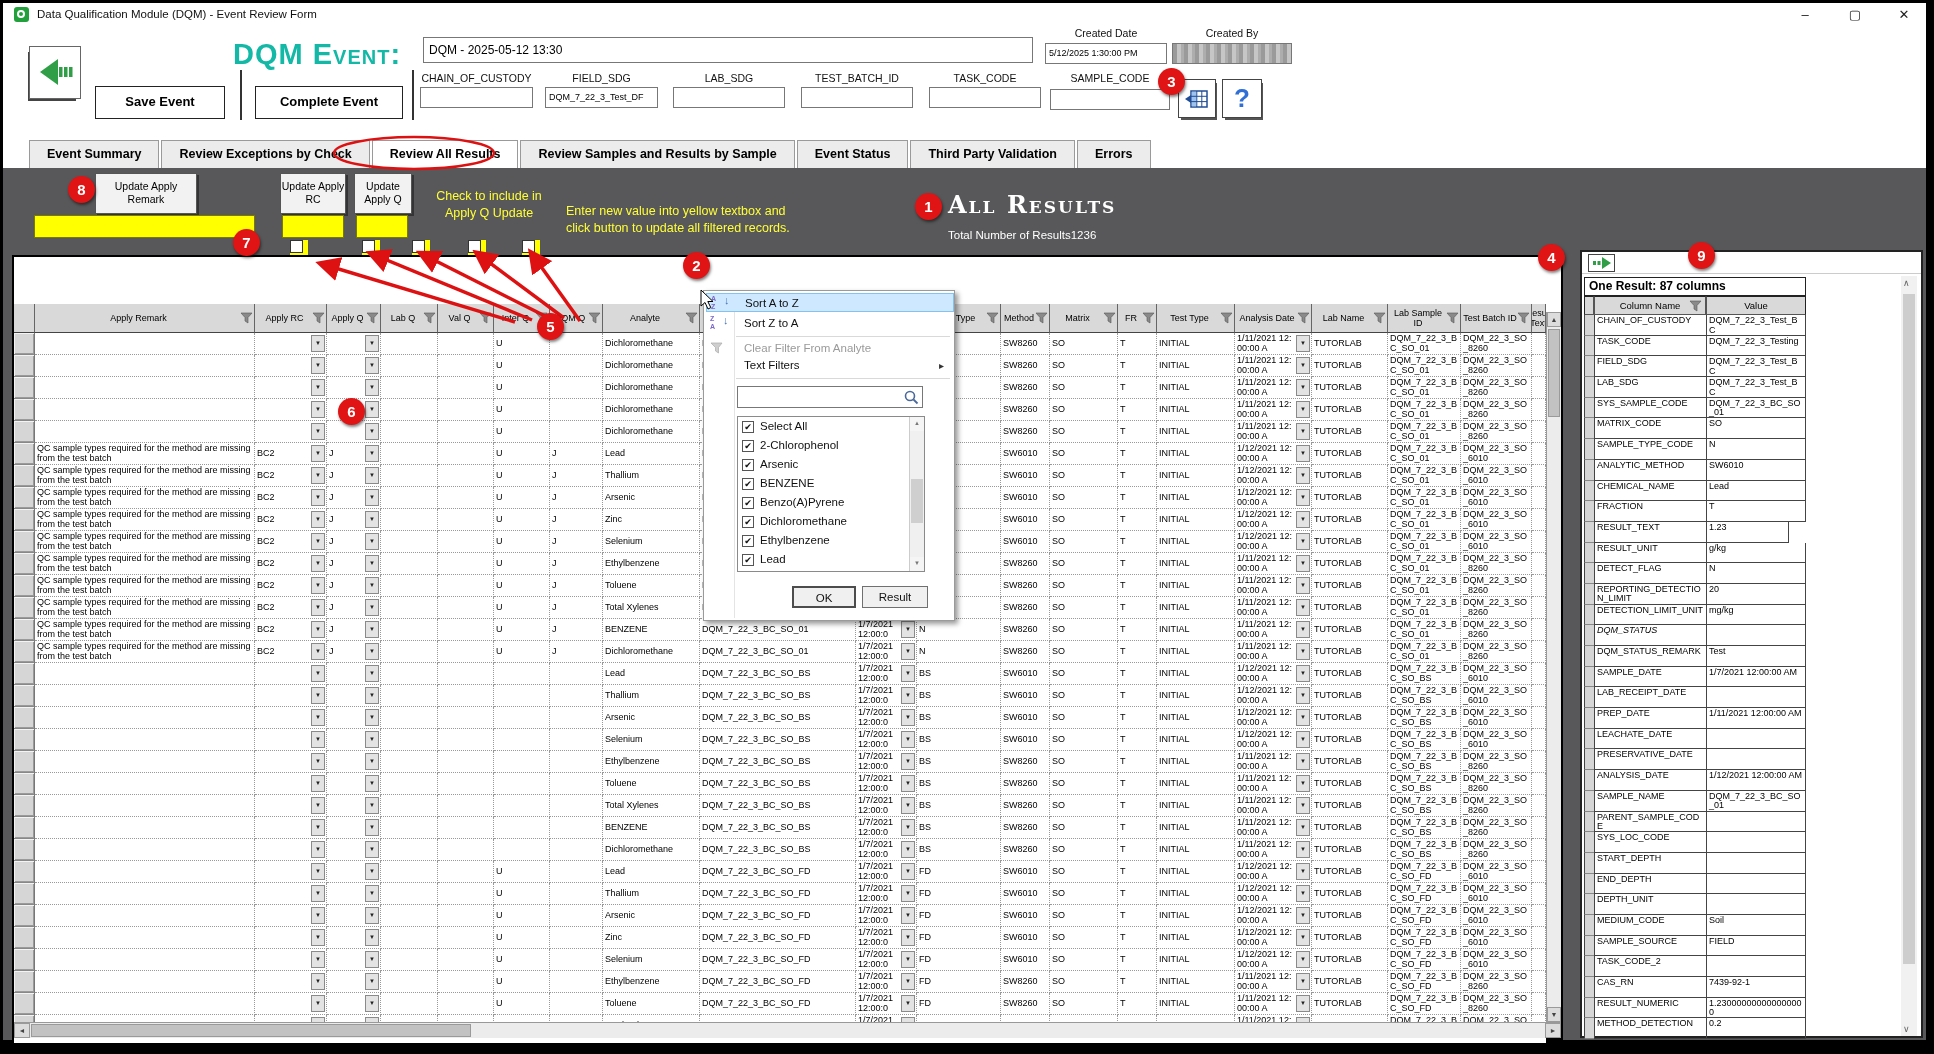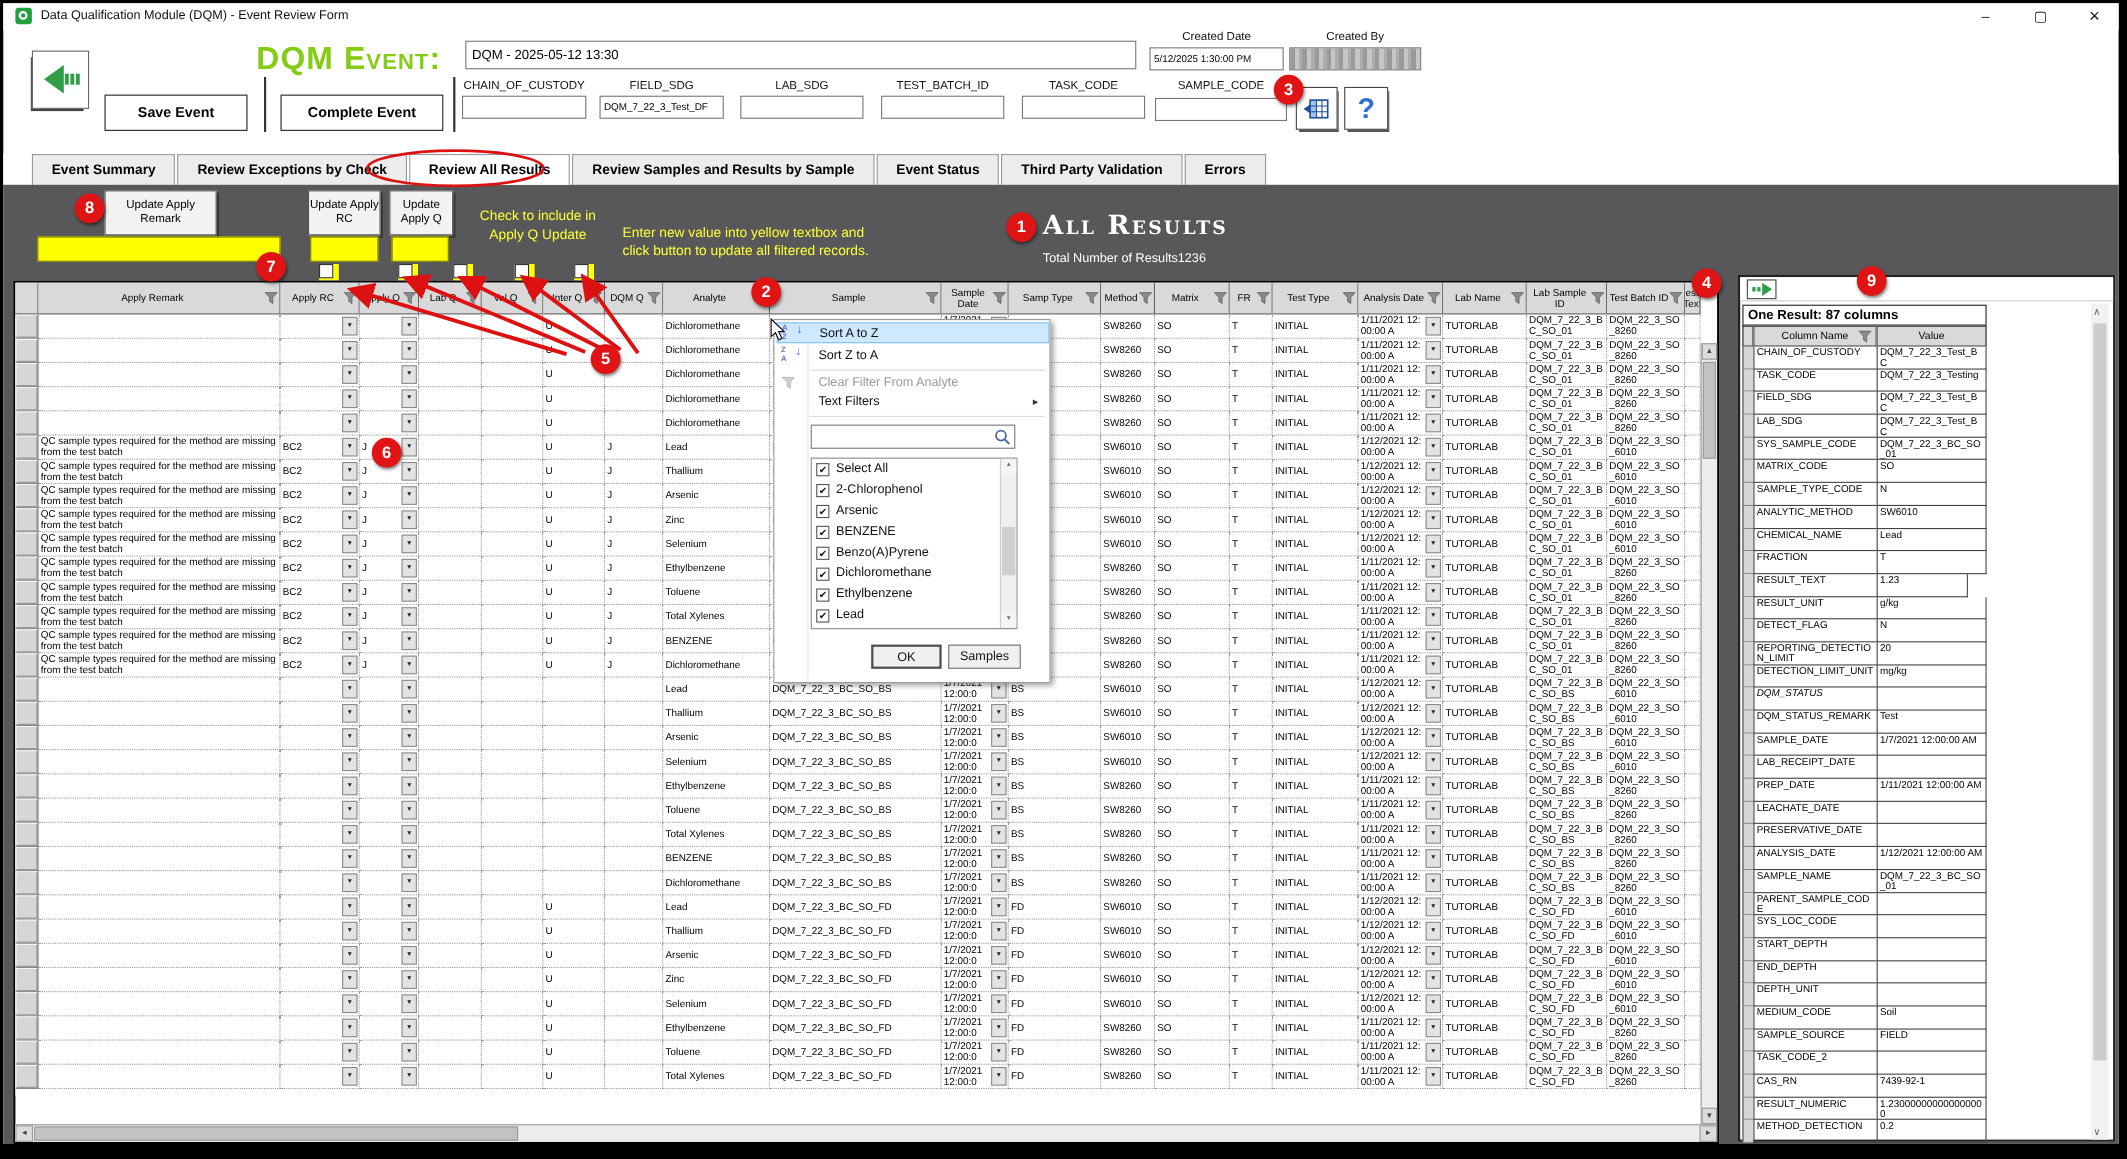--- a/index.html
+++ b/index.html
@@ -11,21 +11,21 @@
   .titlebar { position:absolute; left:3px; top:3px; width:1923px; height:24px; background:#fff; }
   .appicon { position:absolute; left:11px; top:4px; width:15px; height:15px; background:#21a03c; border-radius:3px; }
   .appicon span { position:absolute; left:3px; top:3px; width:8px; height:8px; border:2px solid #fff; border-radius:50%; }
   .apptitle { position:absolute; left:34px; top:5px; font-size:11.5px; color:#111; }
   .winctl { position:absolute; top:2px; width:30px; height:20px; text-align:center; font-size:13px; color:#222; line-height:20px; }
 
   
   .backbtn { position:absolute; left:29px; top:46px; width:52px; height:53px; background:#fff; border:1px solid #666; box-shadow:-3px 4px 0 -2px #444; }
   .hbtn { position:absolute; top:86px; height:33px; background:#fff; border:1.5px solid #222; font-weight:bold; font-size:13px; text-align:center; color:#000; }
   .hdiv { position:absolute; top:70px; width:2px; height:50px; background:#333; }
-  .dqmlabel { position:absolute; left:233px; top:38px; font-size:29px; font-weight:bold; font-variant:small-caps; letter-spacing:1px; color:#84cc16; }
+  .dqmlabel { position:absolute; left:233px; top:38px; font-size:29px; font-weight:bold; font-variant:small-caps; letter-spacing:1px; color:#14b8a6; }
   .eventbox { position:absolute; left:423px; top:37px; width:610px; height:26px; border:1px solid #777; font-size:12px; line-height:24px; padding-left:5px; color:#000; }
   .smlabel { position:absolute; font-size:10.5px; color:#111; text-align:center; }
   .smbox { position:absolute; height:21px; border:1px solid #777; background:#fff; font-size:9px; line-height:19px; padding-left:3px; color:#000; overflow:hidden; white-space:nowrap; }
   .pixelated { background:repeating-linear-gradient(90deg,#9a9a9a 0 4px,#c6c6c6 4px 8px,#adadad 8px 11px); }
   .fgroup .smlabel { position:static; display:block; }
   .iconbtn { position:absolute; top:79px; height:39px; background:#fff; border:1px solid #444; box-shadow:2px 3px 0 -1px #555; text-align:center; }
 
   
   .tabstrip { position:absolute; left:3px; top:140px; width:1923px; height:28px; background:#fff; }
   #tabs { position:absolute; left:26px; top:0; height:28px; display:flex; }
@@ -40,21 +40,21 @@
   .yinput { position:absolute; top:215px; height:23px; background:#ffff00; border:1px solid #7a7a00; }
   .ycheck { position:absolute; top:240px; width:18px; height:18px; background:#ffff00; }
   .ycheck i { position:absolute; left:0; top:0; width:13px; height:13px; background:#fff; border:1px solid #333; }
   .ynote { position:absolute; color:#ffff37; font-size:12.5px; line-height:17px; }
   .allres-title { position:absolute; left:948px; top:190px; color:#fff; font-family:"DejaVu Serif","Liberation Serif",serif; font-variant:small-caps; font-weight:bold; font-size:24px; letter-spacing:2px; }
   .allres-sub { position:absolute; left:948px; top:229px; color:#fff; font-size:11.5px; }
 
   
   .grid { position:absolute; left:12px; top:255px; width:1551px; height:785px; background:#fff; border:2px solid #000; }
   .gcaption { height:26px; border-bottom:2px solid #000; font-size:14.5px; font-weight:bold; line-height:24px; padding-left:6px; color:#000; background:#fff; }
-  #ghead { display:flex; height:29px; width:1532px; }
+  #ghead { display:flex; height:29px; width:1532px;margin-top:47px; }
   .hcell { position:relative; height:29px; background:#d9d9d9; border-right:1px solid #666; border-bottom:1px solid #444; font-size:9px; color:#000; display:flex; align-items:center; justify-content:center; text-align:center; line-height:10px; padding:1px 14px 1px 2px; overflow:hidden; }
   .hcell.nofilter { padding-right:2px; }
   .funnel { position:absolute; right:1px; top:8px; width:14px; height:13px; }
   #gbody { position:relative; width:1532px; height:710px; overflow:hidden; background:#fff; }
   .grow { display:flex; height:22px; }
   .cell { position:relative; height:22px; border-right:1px dotted #999; border-bottom:1px dotted #999; font-size:9px; color:#000; overflow:hidden; padding:1px 2px; line-height:19px; white-space:nowrap; }
   .cell.wrap2 { white-space:normal; line-height:9.5px; word-break:break-all; }
   .selcell { background:#d6d6d6; border-right:1px solid #777; border-bottom:1px solid #888; box-shadow:inset 1px 1px 0 #f4f4f4, inset -1px -1px 0 #9a9a9a; }
   .celldd { position:absolute; right:1px; top:2px; width:14px; height:17px; background:#e3e3e3; border:1px solid #8a8a8a; font-size:6px; line-height:15px; text-align:center; color:#222; }
   .gvscroll { position:absolute; right:0; top:55px; width:15px; height:710px; background:#ececec; border-left:1px solid #999; }
@@ -1474,21 +1474,21 @@
         <div class="flitem"><div class="fcheck">✔</div><span>Ethylbenzene</span></div>
         <div class="flitem"><div class="fcheck">✔</div><span>Lead</span></div>
       </div>
     <div class="lvscroll">
       <div class="sbtn" style="left:0;top:0;width:14px;height:14px;font-size:6px;line-height:13px;background:#f5f5f5;border:none;color:#777;">▲</div>
       <div class="sthumb" style="left:1px;top:62px;width:12px;height:44px;background:#cfcfcf;border:none;"></div>
       <div class="sbtn" style="left:0;bottom:0;width:14px;height:14px;font-size:6px;line-height:13px;background:#f5f5f5;border:none;color:#777;">▼</div>
     </div>
   </div>
   <div class="fbtn def" style="left:88px;width:64px;">OK</div>
-  <div class="fbtn" style="left:158px;width:66px;">Samples</div>
+  <div class="fbtn" style="left:158px;width:66px;">Result</div>
 </div>
 
 <svg class="annsvg" style="left:700px;top:289px;" width="16" height="22">
   <polygon points="1,1 1,17 5,13.5 8,20 10.8,18.6 7.8,12.5 13,12.5" fill="#fff" stroke="#000" stroke-width="1"></polygon>
 </svg>
 
 <div class="rpanel">
   <div class="rptool">
     <div class="rgreenbtn">
       <svg width="25" height="16">

